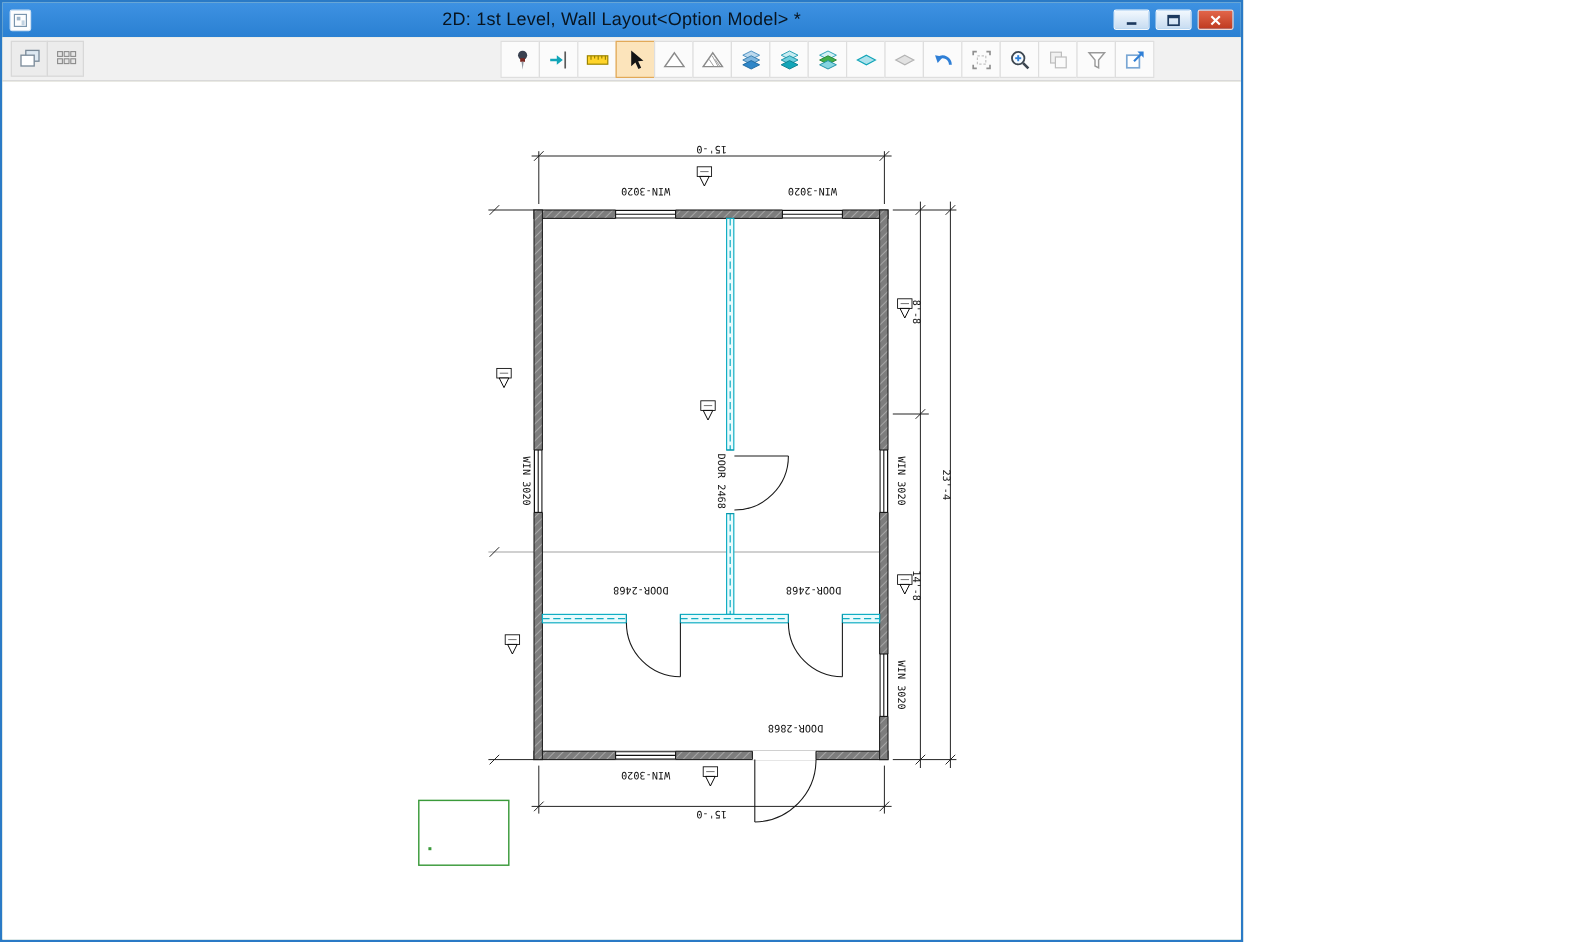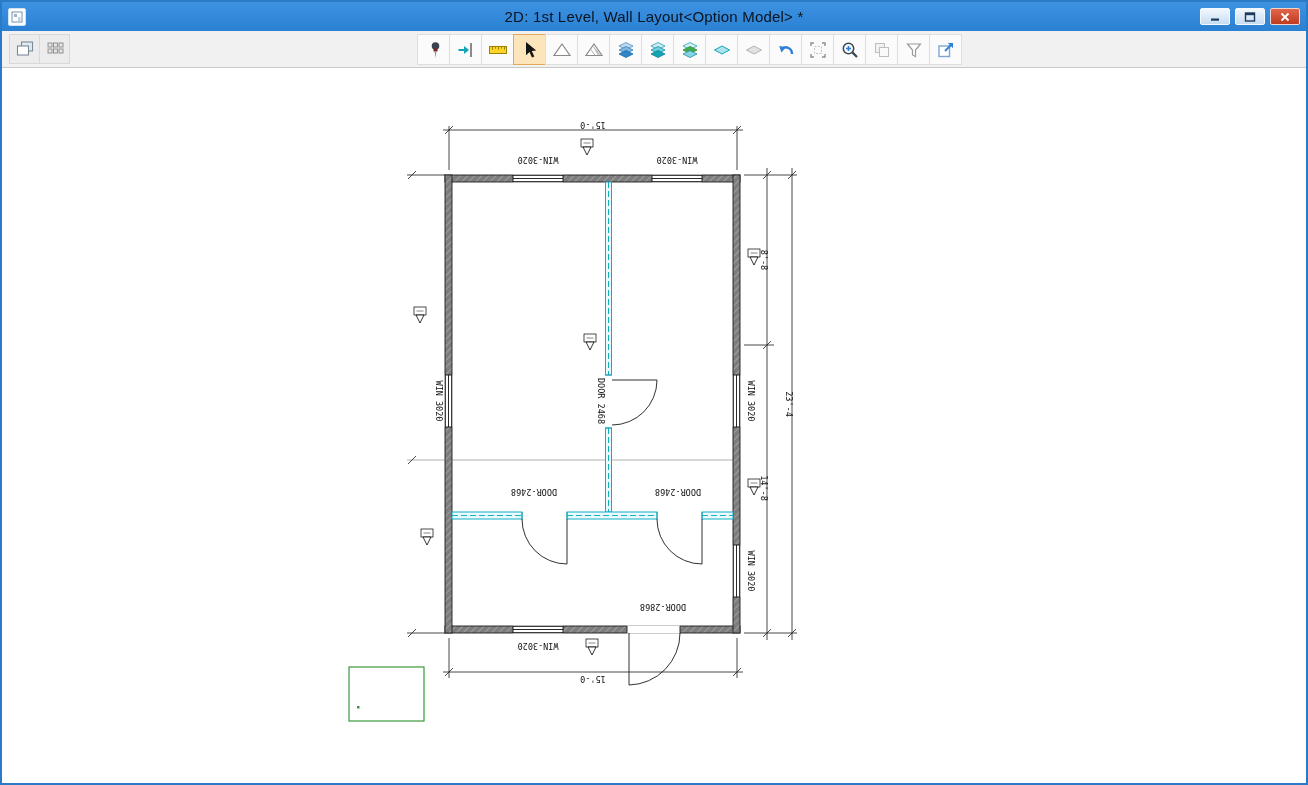--- a/index.html
+++ b/index.html
@@ -1,19 +1,19 @@
 <!DOCTYPE html>
 <html><head>
 <meta charset="utf-8">
 <style>
   * { margin:0; padding:0; box-sizing:border-box; }
   html,body { width:1308px; height:785px; }
   body { font-family:"Liberation Sans", sans-serif; background:#fff; overflow:hidden; }
 
-  .window { position:relative; width:1308px; height:785px;
+  .window { position:relative; width:1036px; height:785px;
     border:2px solid #2a7ac6; display:flex; flex-direction:column; background:#fef9c3; }
 
   
   .titlebar { height:29px; background:linear-gradient(#3e92e2,#2a80d2);
     display:flex; align-items:center; padding:0 6px; position:relative; flex:0 0 auto; }
   .titlebar .title { position:absolute; left:0; right:0; text-align:center;
     font-size:15px; color:#08141f; letter-spacing:.2px; }
   .app-icon { width:18px; height:18px; background:#fcfdfe; border:1px solid #cfe2f4;
     border-radius:2px; z-index:2; display:flex; align-items:center; justify-content:center; }
   .controls { margin-left:auto; display:flex; gap:5px; z-index:2; }

